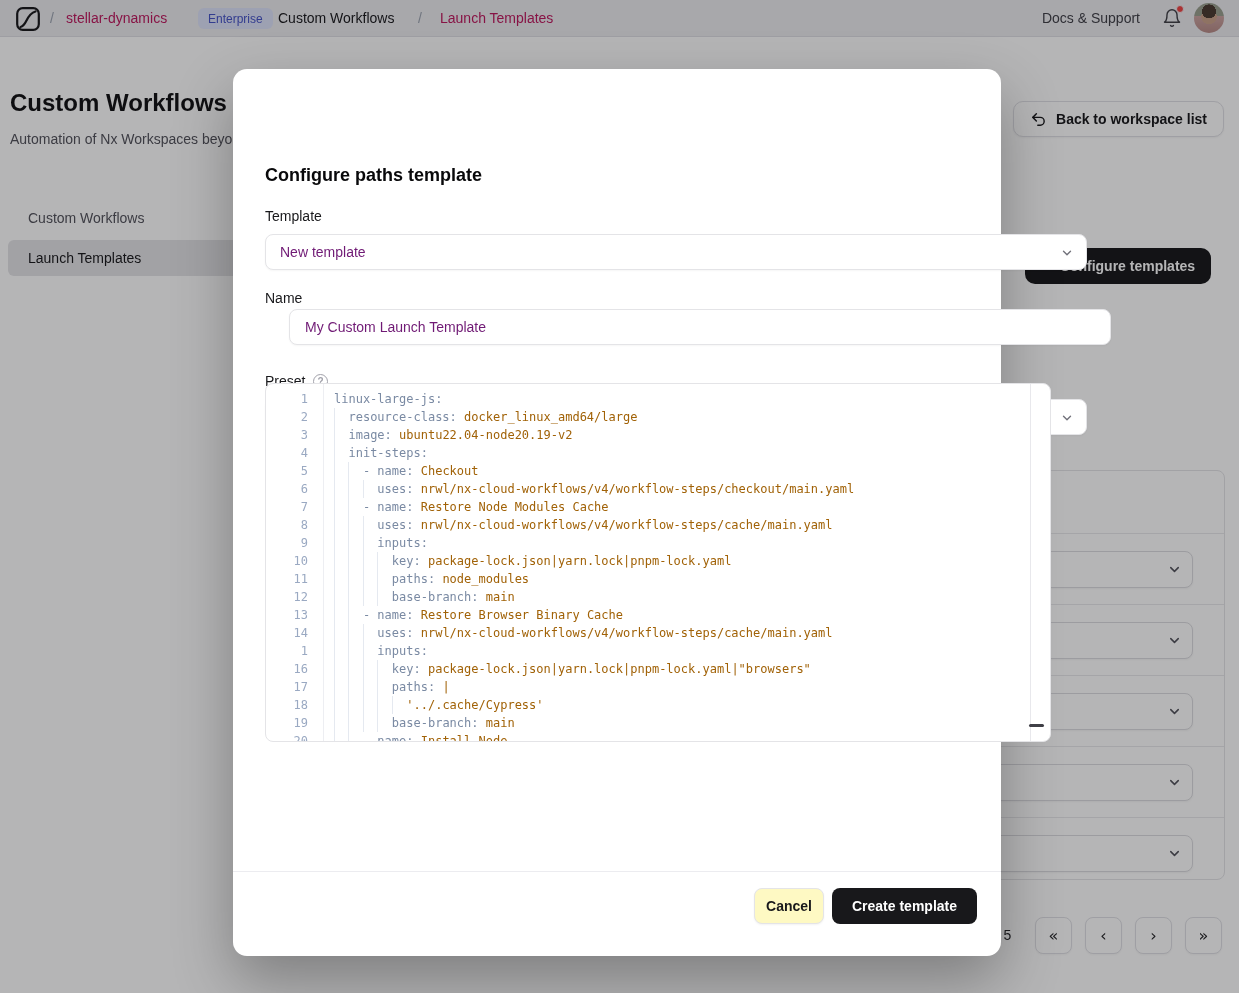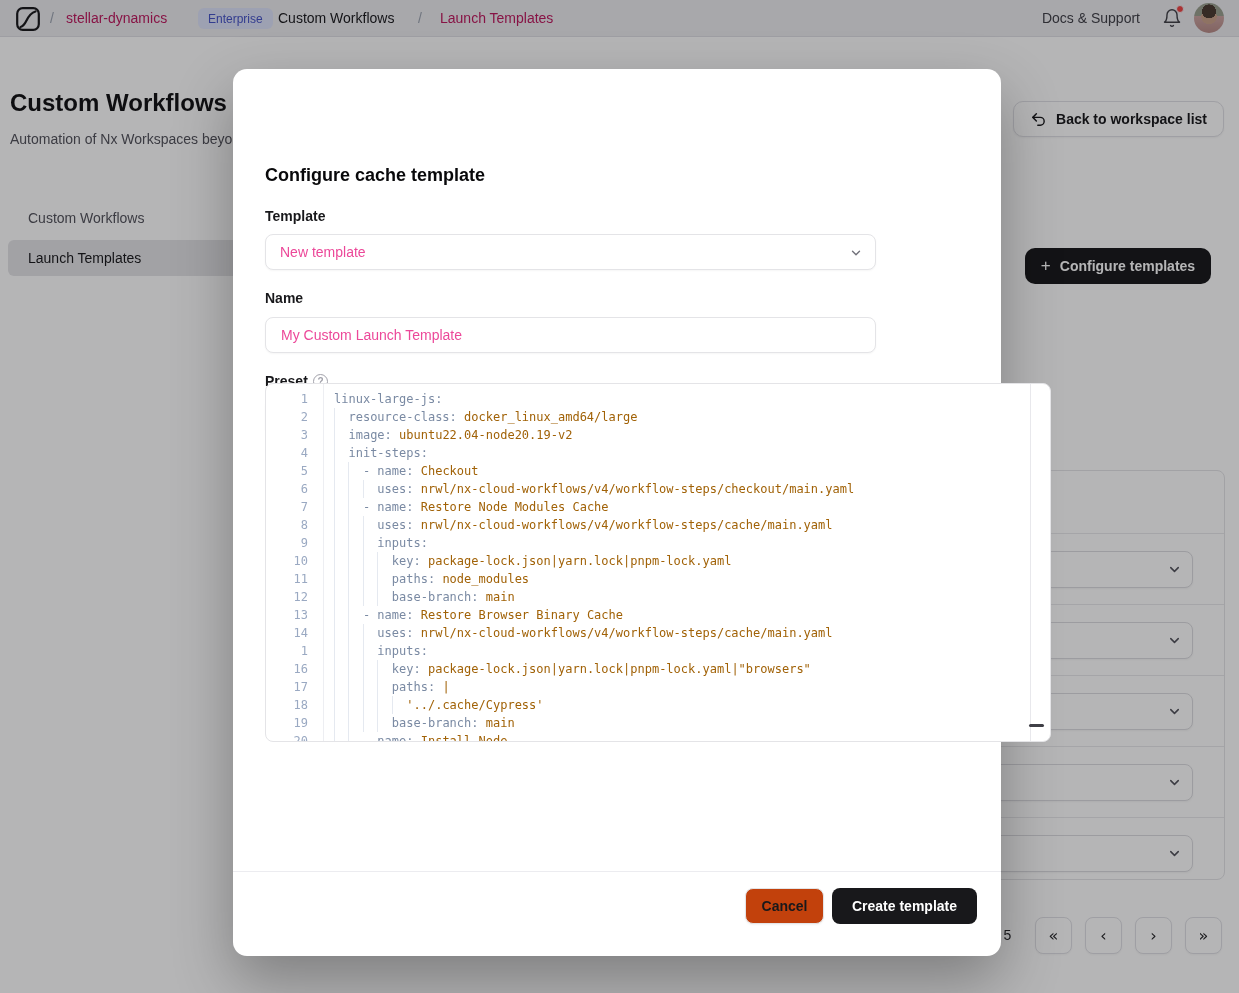--- a/index.html
+++ b/index.html
@@ -69,24 +69,24 @@
     font-size:16px; display:flex; align-items:center; justify-content:center;
     font-family:"DejaVu Sans", sans-serif; box-shadow:0 1px 2px rgba(0,0,0,.04); }
 
   
   .overlay { position:absolute; inset:0; background:rgba(10,10,12,0.30); }
 
   
   .modal { position:absolute; left:233px; top:69px; width:768px; height:887px;
     background:#fff; border-radius:14px; box-shadow:0 25px 60px rgba(0,0,0,.30); }
   .m-title { position:absolute; left:32px; top:96px; font-size:18px; font-weight:700; color:#09090b; }
-  .m-label { position:absolute; left:32px; font-size:14px; font-weight:700; color:#18181b; }
-  .m-select, .m-input { position:absolute; left:32px; width:611px; height:36px;
+  .m-label { position:absolute; left:32px; font-size:14px; font-weight:400; color:#18181b; }
+  .m-select, .m-input { position:absolute; left:32px; width:822px; height:36px;
     background:#fff; border:1px solid #e4e4e7; border-radius:8px;
-    font-size:14px; color:#ec4899; box-shadow:0 1px 2px rgba(0,0,0,.04); }
+    font-size:14px; color:#701a75; box-shadow:0 1px 2px rgba(0,0,0,.04); }
   .m-select { display:flex; align-items:center; padding:0 14px; cursor:pointer; }
   .m-select .chev { position:absolute; right:12px; top:11px; }
   .m-input { padding:0 15px; font-family:inherit; outline:none; }
   .help { position:absolute; left:80px; top:305px; width:15px; height:15px; border:1.2px solid #a1a1aa;
     border-radius:50%; color:#a1a1aa; font-size:10px; font-weight:700;
     display:flex; align-items:center; justify-content:center; cursor:pointer; }
 
   .editor { position:absolute; left:32px; top:314px; width:786px; height:359px;
     border:1px solid #e4e4e7; border-radius:8px; background:#fff; overflow:hidden;
     font-family:"DejaVu Sans Mono", monospace; font-size:12px; }
@@ -100,21 +100,21 @@
   .code-seg { padding-left:26px; }
   .ig { display:inline-block; width:14.46px; height:18px; vertical-align:top;
     border-left:1px solid #e5e9f0; }
   .yk { color:#7a8aa3; }
   .yv { color:#a16207; }
 
   .m-divider { position:absolute; left:0; top:802px; width:768px; height:1px; background:#ececf0; }
   .m-footer { position:absolute; right:24px; top:819px; display:flex; gap:8px; }
   .btn { height:36px; border-radius:8px; font-size:14px; font-weight:600; cursor:pointer;
     font-family:inherit; display:flex; align-items:center; justify-content:center; }
-  .btn-cancel { width:79px; background:#c2410c; color:#18181b; border:1px solid #e4e4e7;
+  .btn-cancel { width:70px; background:#fef9c3; color:#18181b; border:1px solid #e4e4e7;
     box-shadow:0 1px 2px rgba(0,0,0,.05); }
   .btn-primary { width:145px; background:#18181b; color:#fff; border:none; }
 
   svg { display:block; }
 </style>
 </head>
 <body>
 
 <div class="screen">
 
@@ -221,34 +221,34 @@
     <button class="pg-btn" style="left: 75px;">«</button>
         <button class="pg-btn" style="left: 125px;">‹</button>
         <button class="pg-btn" style="left: 175px;">›</button>
         <button class="pg-btn" style="left: 225px;">»</button>
       </div>
   </div>
 
   <div class="overlay"></div>
 
   <div class="modal">
-    <div class="m-title">Configure cache template</div>
+    <div class="m-title">Configure paths template</div>
 
     <div class="m-label" style="top:139px;">Template</div>
     <div class="m-select" style="top: 165px; margin-top: 0px;">
       <span>New template</span>
       <span class="chev">
         <svg width="14" height="14" viewBox="0 0 16 16">
             <path d="M4 6l4 4 4-4" stroke="#71717a" fill="none" stroke-width="1.6" stroke-linecap="round" stroke-linejoin="round"></path>
           </svg>
       </span>
     </div>
 
     <div class="m-label" style="top:221px;">Name</div>
-    <input class="m-input" style="top: 248px;" value="My Custom Launch Template">
+    <input class="m-input" style="top: 240px; margin-left: 24px;" value="My Custom Launch Template">
 
     <div class="m-label" style="top:304px;">Preset</div>
     <div class="help">?</div>
     <div class="m-select" style="top:330px;">
       <span>linux-large-js</span>
       <span class="chev">
         <svg width="14" height="14" viewBox="0 0 16 16">
             <path d="M4 6l4 4 4-4" stroke="#71717a" fill="none" stroke-width="1.6" stroke-linecap="round" stroke-linejoin="round"></path>
           </svg>
       </span>

